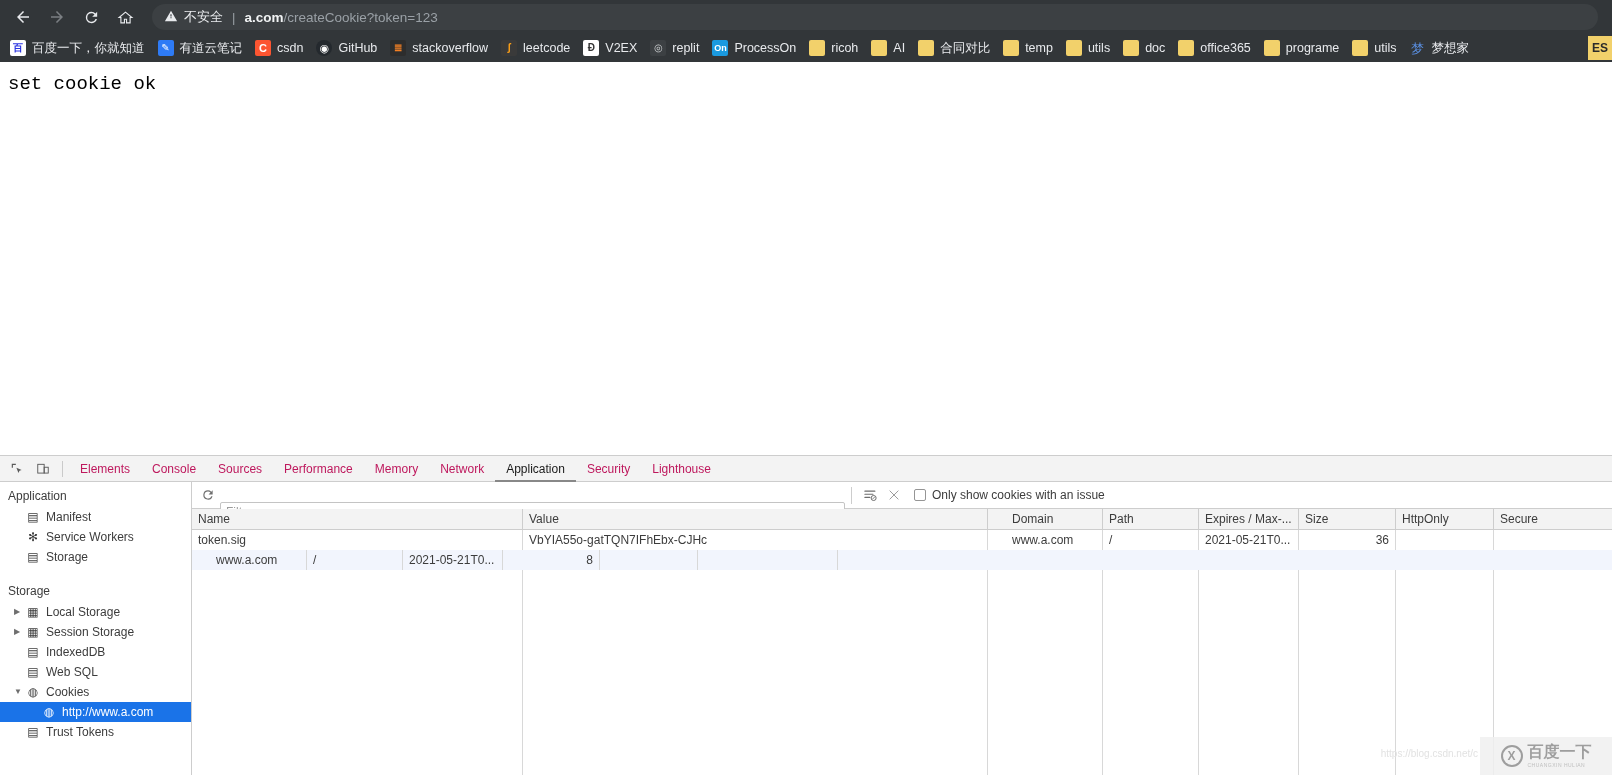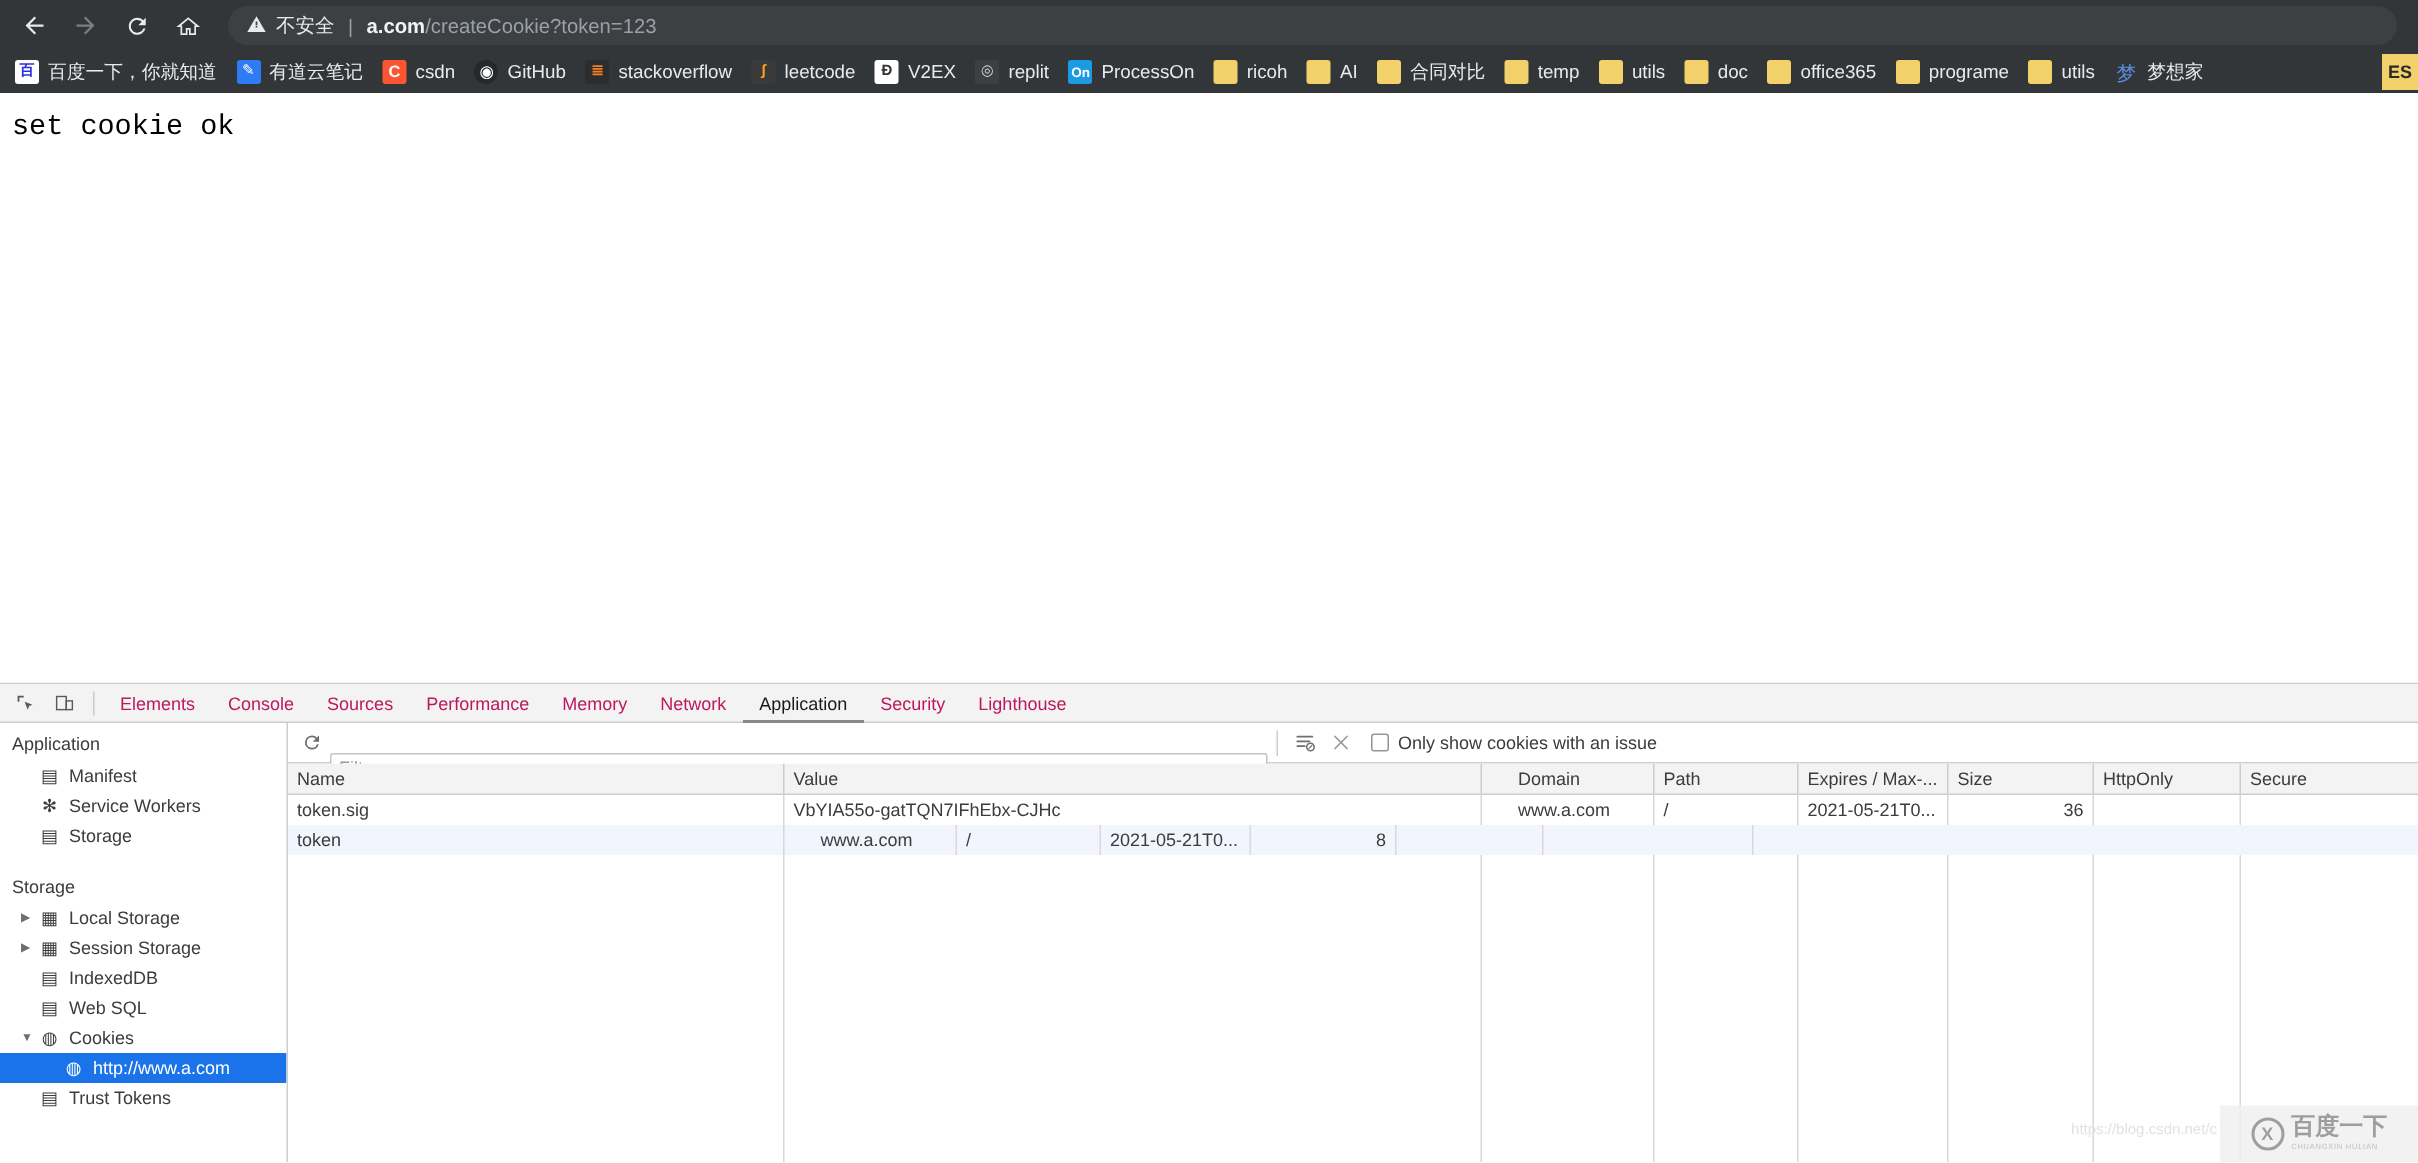--- a/index.html
+++ b/index.html
@@ -632,21 +632,20 @@
               <div class="ct-cell c-name">token.sig</div>
               <div class="ct-cell c-value">VbYIA55o-gatTQN7IFhEbx-CJHc</div>
               <div class="ct-cell c-domain">www.a.com</div>
               <div class="ct-cell c-path">/</div>
               <div class="ct-cell c-exp">2021-05-21T0...</div>
               <div class="ct-cell c-size num">36</div>
               <div class="ct-cell c-http"></div>
               <div class="ct-cell c-secure"></div>
             </div>
             <div class="ct-row alt">
-              <div class="ct-cell c-name">token</div>
               <div class="ct-cell c-domain">www.a.com</div>
               <div class="ct-cell c-path">/</div>
               <div class="ct-cell c-exp">2021-05-21T0...</div>
               <div class="ct-cell c-size num">8</div>
               <div class="ct-cell c-http"></div>
               <div class="ct-cell c-secure"></div>
             </div>
           </div>
         <div id="ct-filler">
           <div class="ct-cell c-name"></div>

